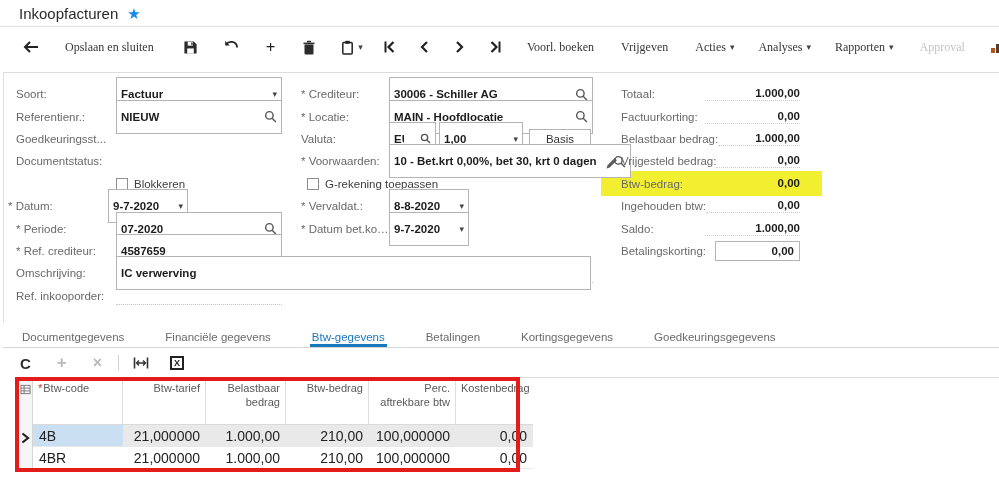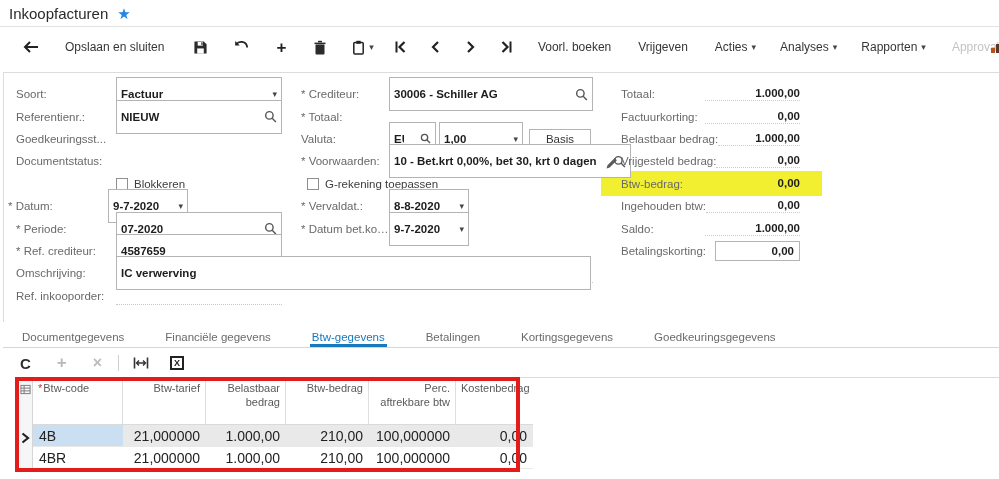--- a/index.html
+++ b/index.html
@@ -2,26 +2,26 @@
 <html><head>
 <meta charset="utf-8">
 <style>
   * { margin:0; padding:0; box-sizing:border-box; }
   html,body { background:#fff; }
   body { font-family:"Liberation Sans", sans-serif; }
   #app { position:relative; width:999px; height:479px; background:#fff; overflow:hidden; }
 
   
   .titlebar { position:absolute; left:0; top:0; width:999px; height:27px; background:#fff; border-bottom:1px solid #e2e2e2; display:flex; align-items:center; }
-  .title { font-size:15px; color:#2a2a2a; margin-left:9px; }
+  .title { font-size:15px; color:#2a2a2a; margin-left:19px; }
   .fav-star { color:#1e88e5; font-size:15px; margin-left:9px; line-height:1; }
 
   
   .toolbar { position:absolute; left:0; top:27px; width:999px; height:40px; background:#fff; display:flex; align-items:center; }
-  .tb { display:flex; align-items:center; color:#363636; font-size:12px; white-space:nowrap; cursor:default; }
+  .tb { display:flex; align-items:center; color:#363636; font-size:12px; white-space:nowrap; cursor:default;font-family:Liberation Serif, serif; }
   .tb svg { display:block; }
   .tb .caret { font-size:9px; color:#444; margin-left:4px; }
   .tb.disabled { color:#c3c3c3; }
   .glyph-btn { font-size:17px; font-weight:bold; color:#222; line-height:1; }
 
   
   .form-panel { position:absolute; left:3px; top:72px; width:996px; height:250px; background:#fff; border-top:1px solid #dcdcdc; border-left:1px solid #dcdcdc; }
   .fcol { position:absolute; top:10px; }
   .frow { display:flex; align-items:center; height:22.4px; }
   .lbl { color:#696969; font-size:11.5px; white-space:nowrap; overflow:hidden; text-overflow:ellipsis; }
@@ -244,21 +244,28 @@
         <span class="lbl" style="flex:0 0 88px">* Crediteur:</span>
         <span class="ctl" style="flex:1">
           <span class="val">30006 - Schiller AG</span>
           <svg width="13" height="13" viewBox="0 0 14 14">
               <circle cx="5.8" cy="5.8" r="4" stroke="#555" stroke-width="1.5" fill="none"></circle>
               <path d="M8.8 8.8l4 4" stroke="#555" stroke-width="1.5"></path>
             </svg>
         </span>
       </div>
       <div class="frow">
-        <span class="lbl" style="flex:0 0 88px">* Totaal:</span>
+        <span class="lbl" style="flex:0 0 88px">* Locatie:</span>
+        <span class="ctl" style="flex:1">
+          <span class="val">MAIN - Hoofdlocatie</span>
+          <svg width="13" height="13" viewBox="0 0 14 14">
+              <circle cx="5.8" cy="5.8" r="4" stroke="#555" stroke-width="1.5" fill="none"></circle>
+              <path d="M8.8 8.8l4 4" stroke="#555" stroke-width="1.5"></path>
+            </svg>
+        </span>
       </div>
       <div class="frow">
         <span class="lbl" style="flex:0 0 88px">Valuta:</span>
         <span class="ctl" style="width:47px; flex:0 0 auto;text-decoration:underline;">
           <span class="val">EUR</span>
           <svg width="11" height="11" viewBox="0 0 14 14">
               <circle cx="5.8" cy="5.8" r="4" stroke="#555" stroke-width="1.7" fill="none"></circle>
               <path d="M8.8 8.8l4 4" stroke="#555" stroke-width="1.7"></path>
             </svg>
         </span>

